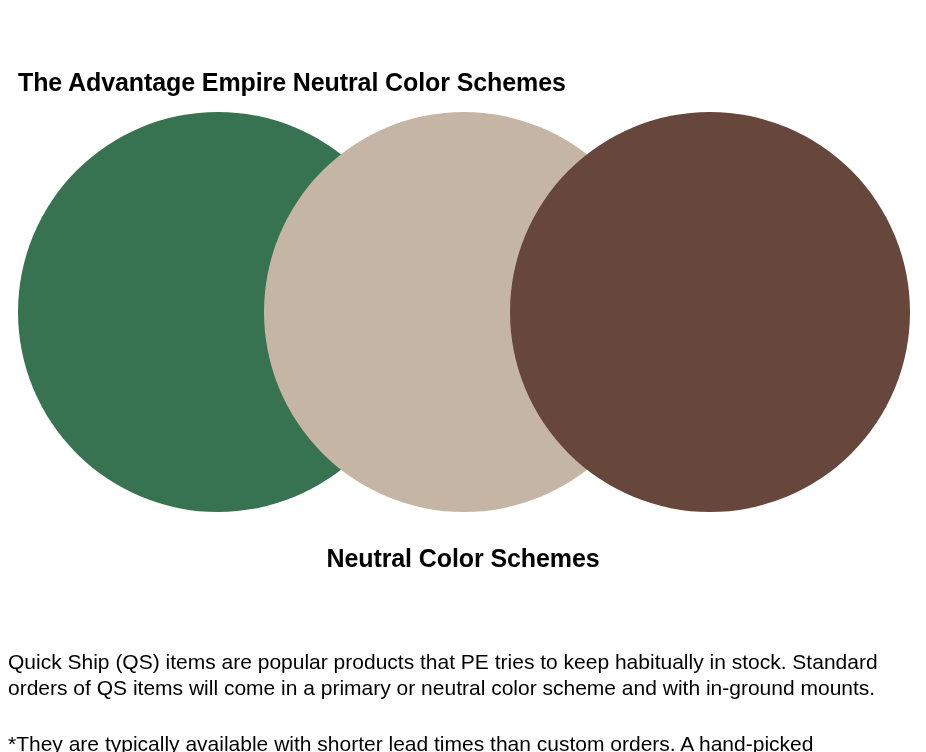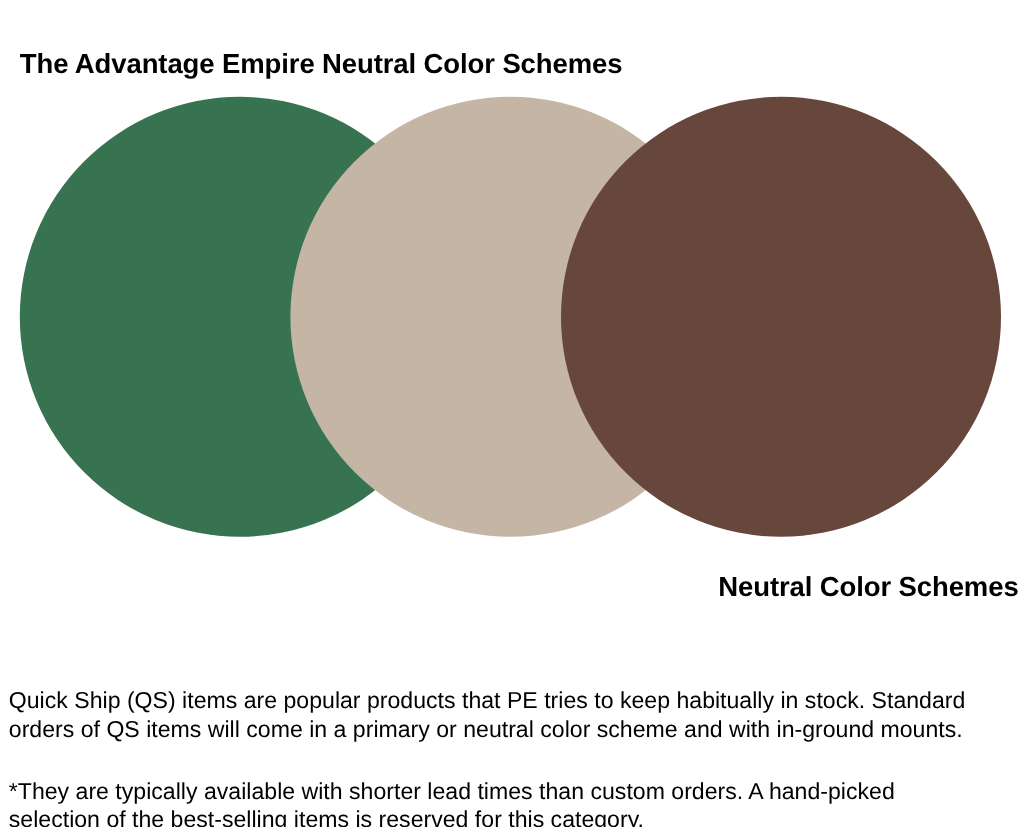--- a/index.html
+++ b/index.html
@@ -14,20 +14,21 @@
     overflow: hidden;
     font-family: "Liberation Sans", sans-serif;
     color: #000000;
     -webkit-font-smoothing: antialiased;
   }
 
   #page {
     position: relative;
     width: 926px;
     height: 532px;
+    margin-top: 24px;
   }
 
   
   .page-title {
     position: absolute;
     left: 18px;
     top: 26px;
     font-size: 25px;
     font-weight: bold;
     letter-spacing: -0.1px;
@@ -53,21 +54,21 @@
   .swatch-green  { left: 18px;  }
   .swatch-beige  { left: 264px; }
   .swatch-brown  { left: 510px; }
 
   
   .swatch-caption {
     position: absolute;
     left: 0;
     top: 519px;
     width: 926px;
-    text-align: right;
+    text-align: center;
     font-size: 25px;
     font-weight: bold;
     letter-spacing: -0.1px;
     line-height: 30px;
   }
 
   
   .body-copy {
     position: absolute;
     left: 8px;

